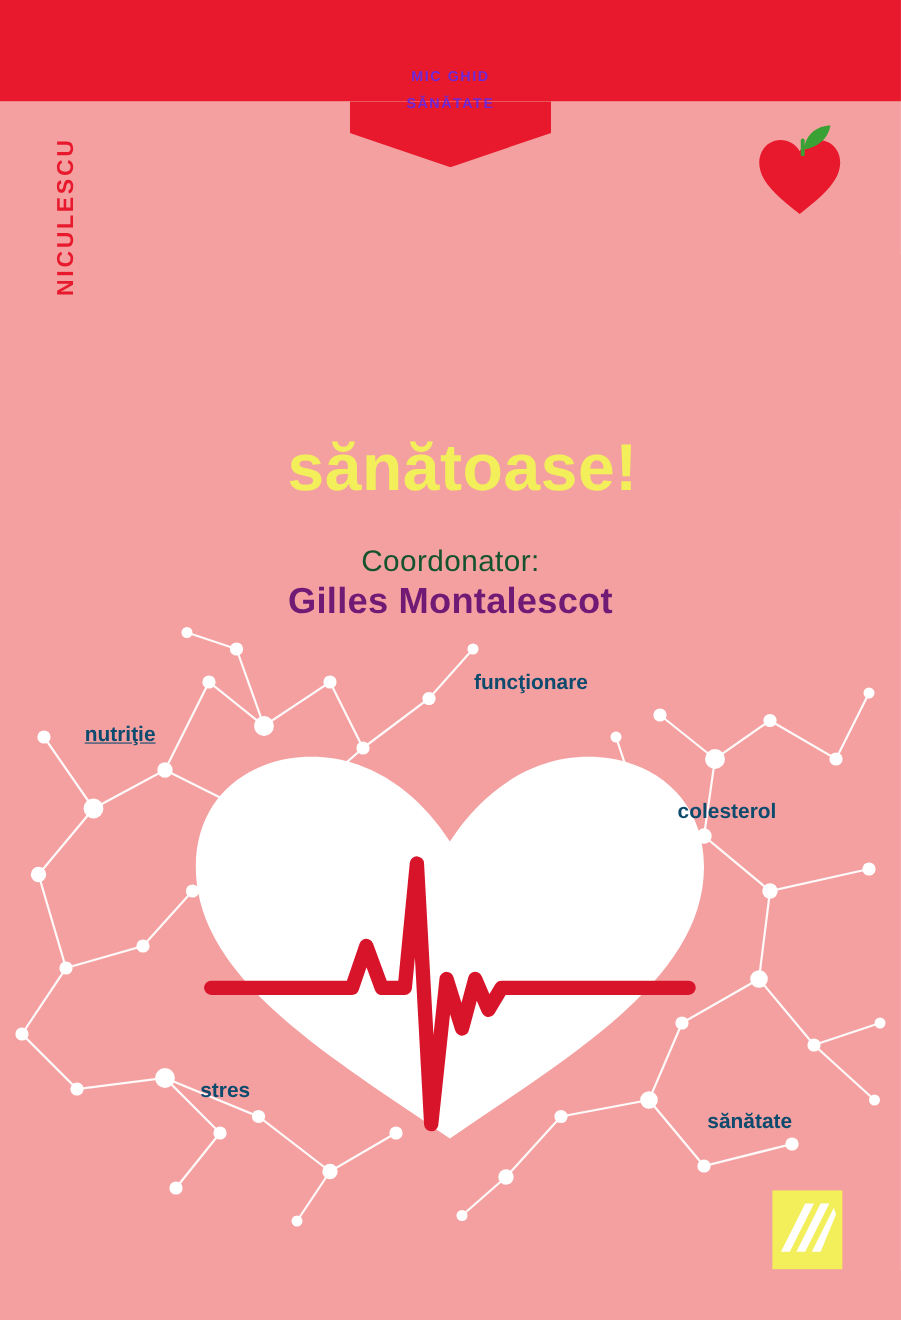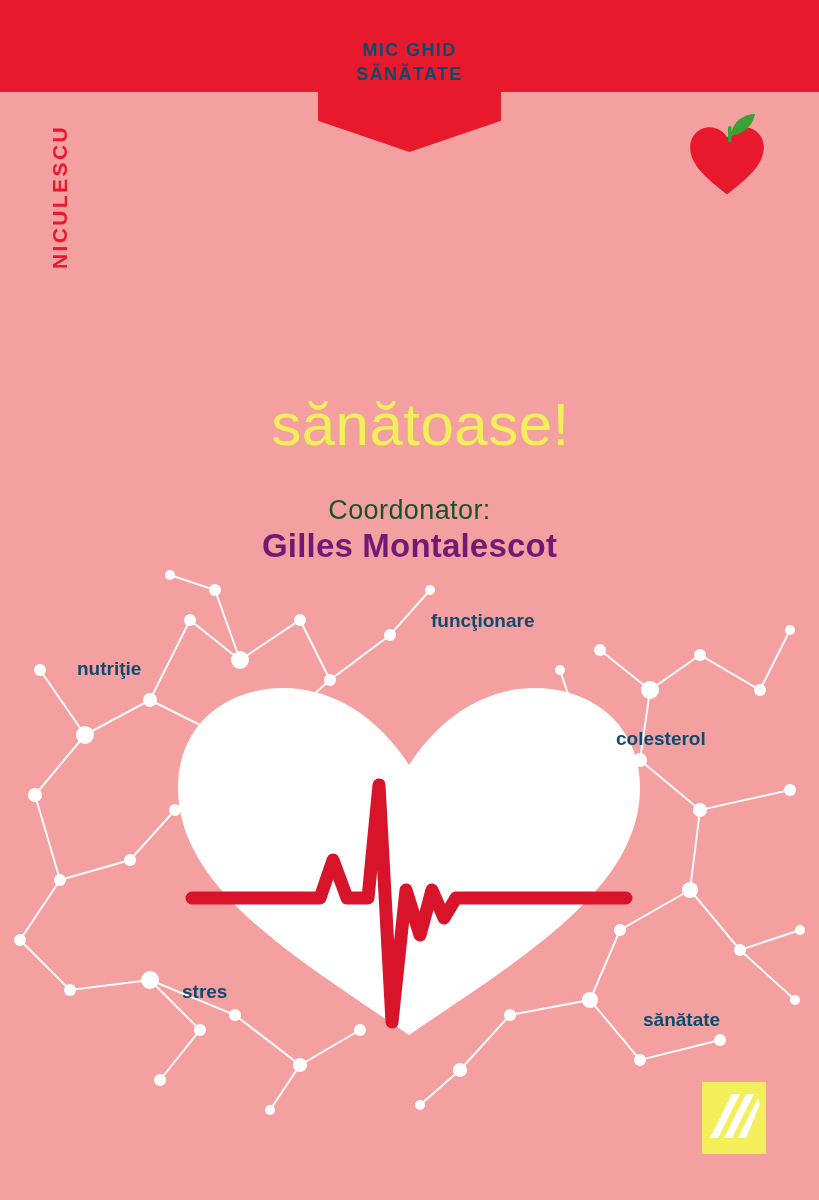--- a/index.html
+++ b/index.html
@@ -29,26 +29,26 @@
     position: absolute;
     top: 92px;
     left: 318px;
     width: 183px;
     height: 60px;
     background: #e8192c;
     clip-path: polygon(0 0, 100% 0, 100% 48%, 50% 100%, 0 48%);
   }
   .band-text {
     position: absolute;
-    top: 38px;
+    top: 58px;
     left: 318px;
     width: 183px;
     text-align: center;
-    color: #0c4a6e;
-    font-size: 18px;
+    color: #6d28d9;
+    font-size: 13px;
     font-weight: bold;
     letter-spacing: 1.4px;
     line-height: 24px;
     z-index: 3;
   }
 
   
   .publisher {
     position: absolute;
     left: -30px;
@@ -88,21 +88,21 @@
     box-sizing: border-box;
   }
   .title-sub {
     position: absolute;
     left: 0;
     top: 390px;
     width: 819px;
     text-align: center;
     color: #f2ef5a;
     font-size: 60px;
-    font-weight: normal;
+    font-weight: bold;
     letter-spacing: 0.5px;
     padding-left: 22px;
     box-sizing: border-box;
   }
 
   
   .coordinator-label {
     position: absolute;
     left: 0;
     top: 495px;
@@ -134,21 +134,21 @@
   }
 
   
   .kw {
     position: absolute;
     color: #0c4a6e;
     font-weight: bold;
     font-size: 19px;
     white-space: nowrap;
   }
-  .kw-nutritie     { left: 77px;  top: 658px; }
+  .kw-nutritie     { left: 77px;  top: 658px; text-decoration: underline; }
   .kw-functionare  { left: 431px; top: 610px; }
   .kw-colesterol   { left: 616px; top: 728px; }
   .kw-stres        { left: 182px; top: 981px; }
   .kw-sanatate     { left: 643px; top: 1009px; }
 
   
   .book-logo {
     position: absolute;
     right: 53px;
     bottom: 46px;

